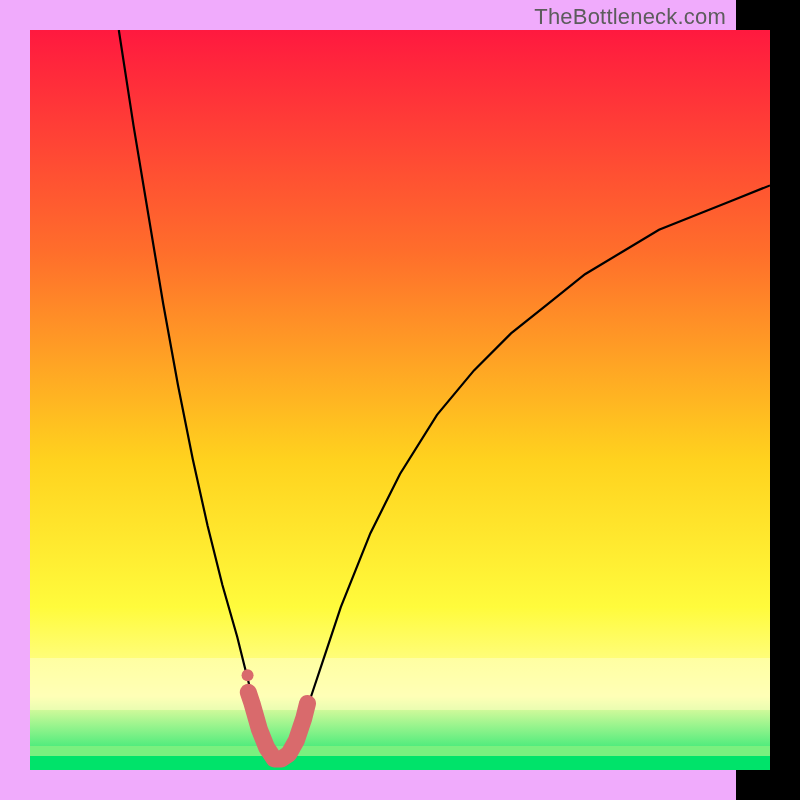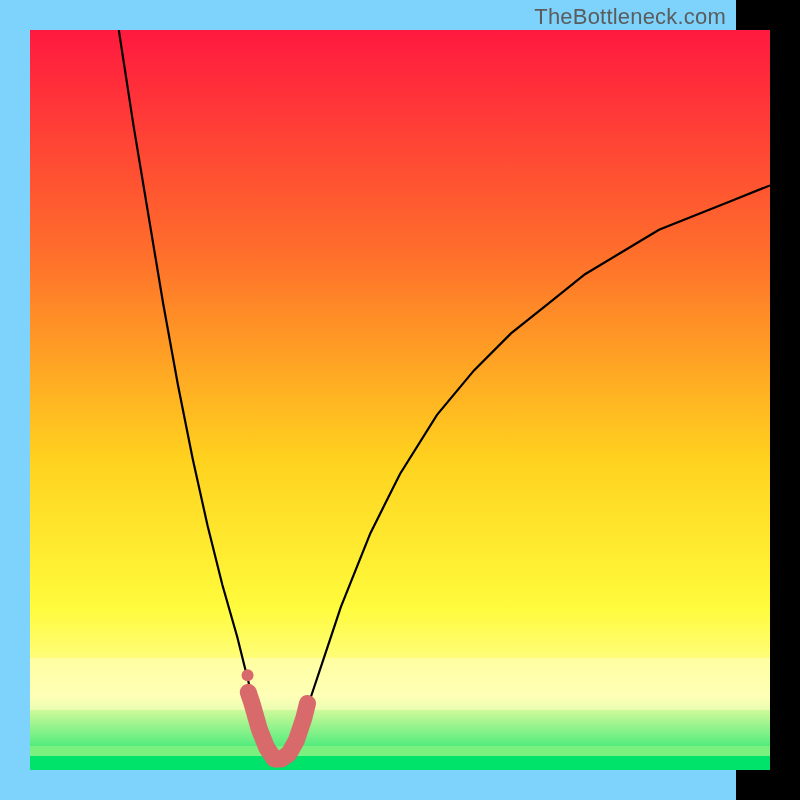--- a/index.html
+++ b/index.html
@@ -10,21 +10,21 @@
     background: #000;
     font-family: Arial, Helvetica, sans-serif;
     overflow: hidden;
   }
   .frame {
     position: absolute;
     left: 0;
     top: 0;
     width: 736px;
     height: 800px;
-    background: #7dd3fc;
+    background: #f0abfc;
   }
   .plot {
     position: absolute;
     left: 30px;
     top: 30px;
     width: 740px;
     height: 740px;
     overflow: hidden;
   }
   .watermark {

